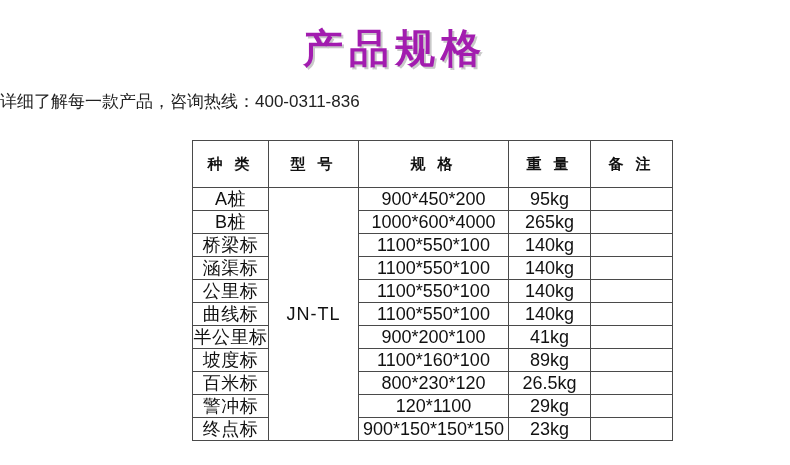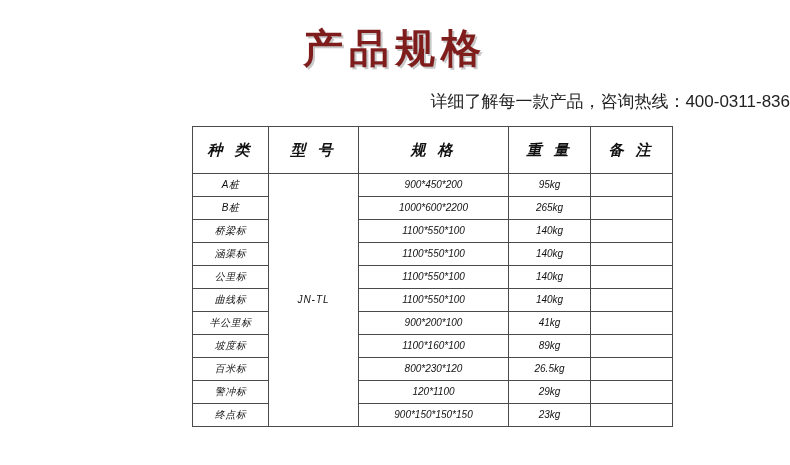--- a/index.html
+++ b/index.html
@@ -17,48 +17,47 @@
   .page {
     position: relative;
     width: 790px;
     height: 465px;
   }
   .title {
     text-align: center;
     font-size: 40px;
     font-weight: bold;
     letter-spacing: 6px;
-    color: #7f1d1d;
+    color: #a21caf;
     margin: 0;
     padding-top: 22px;
     line-height: 52px;
     text-shadow: 2px 2px 0 #c9c9c9;
   }
   .subtitle {
-    text-align: right;
+    text-align: left;
     font-size: 17px;
     color: #222222;
     margin: 0;
     padding-top: 16px;
     line-height: 24px;
   }
   .table-wrap {
     width: 406px;
-    margin: 12px auto 0 auto;
-    font-style: italic;
+    margin: 26px auto 0 auto;
   }
   table.spec {
     border-collapse: collapse;
     width: 100%;
     table-layout: fixed;
   }
   table.spec th, table.spec td {
     border: 1px solid #4a4a4a;
     text-align: center;
-    font-size: 10px;
+    font-size: 18px;
     color: #111111;
     padding: 0;
     height: 22px;
     line-height: 22px;
     background: #ffffff;
   }
   table.spec th {
     height: 46px;
     line-height: 46px;
     font-size: 15px;
@@ -114,21 +113,21 @@
       <tbody>
         <tr>
           <td class="kind">A桩</td>
           <td class="model" rowspan="11">JN-TL</td>
           <td class="spec-val">900*450*200</td>
           <td class="weight-val">95kg</td>
           <td class="note-val"></td>
         </tr>
         <tr>
           <td class="kind">B桩</td>
-          <td class="spec-val">1000*600*2200</td>
+          <td class="spec-val">1000*600*4000</td>
           <td class="weight-val">265kg</td>
           <td class="note-val"></td>
         </tr>
         <tr>
           <td class="kind">桥梁标</td>
           <td class="spec-val">1100*550*100</td>
           <td class="weight-val">140kg</td>
           <td class="note-val"></td>
         </tr>
         <tr>

